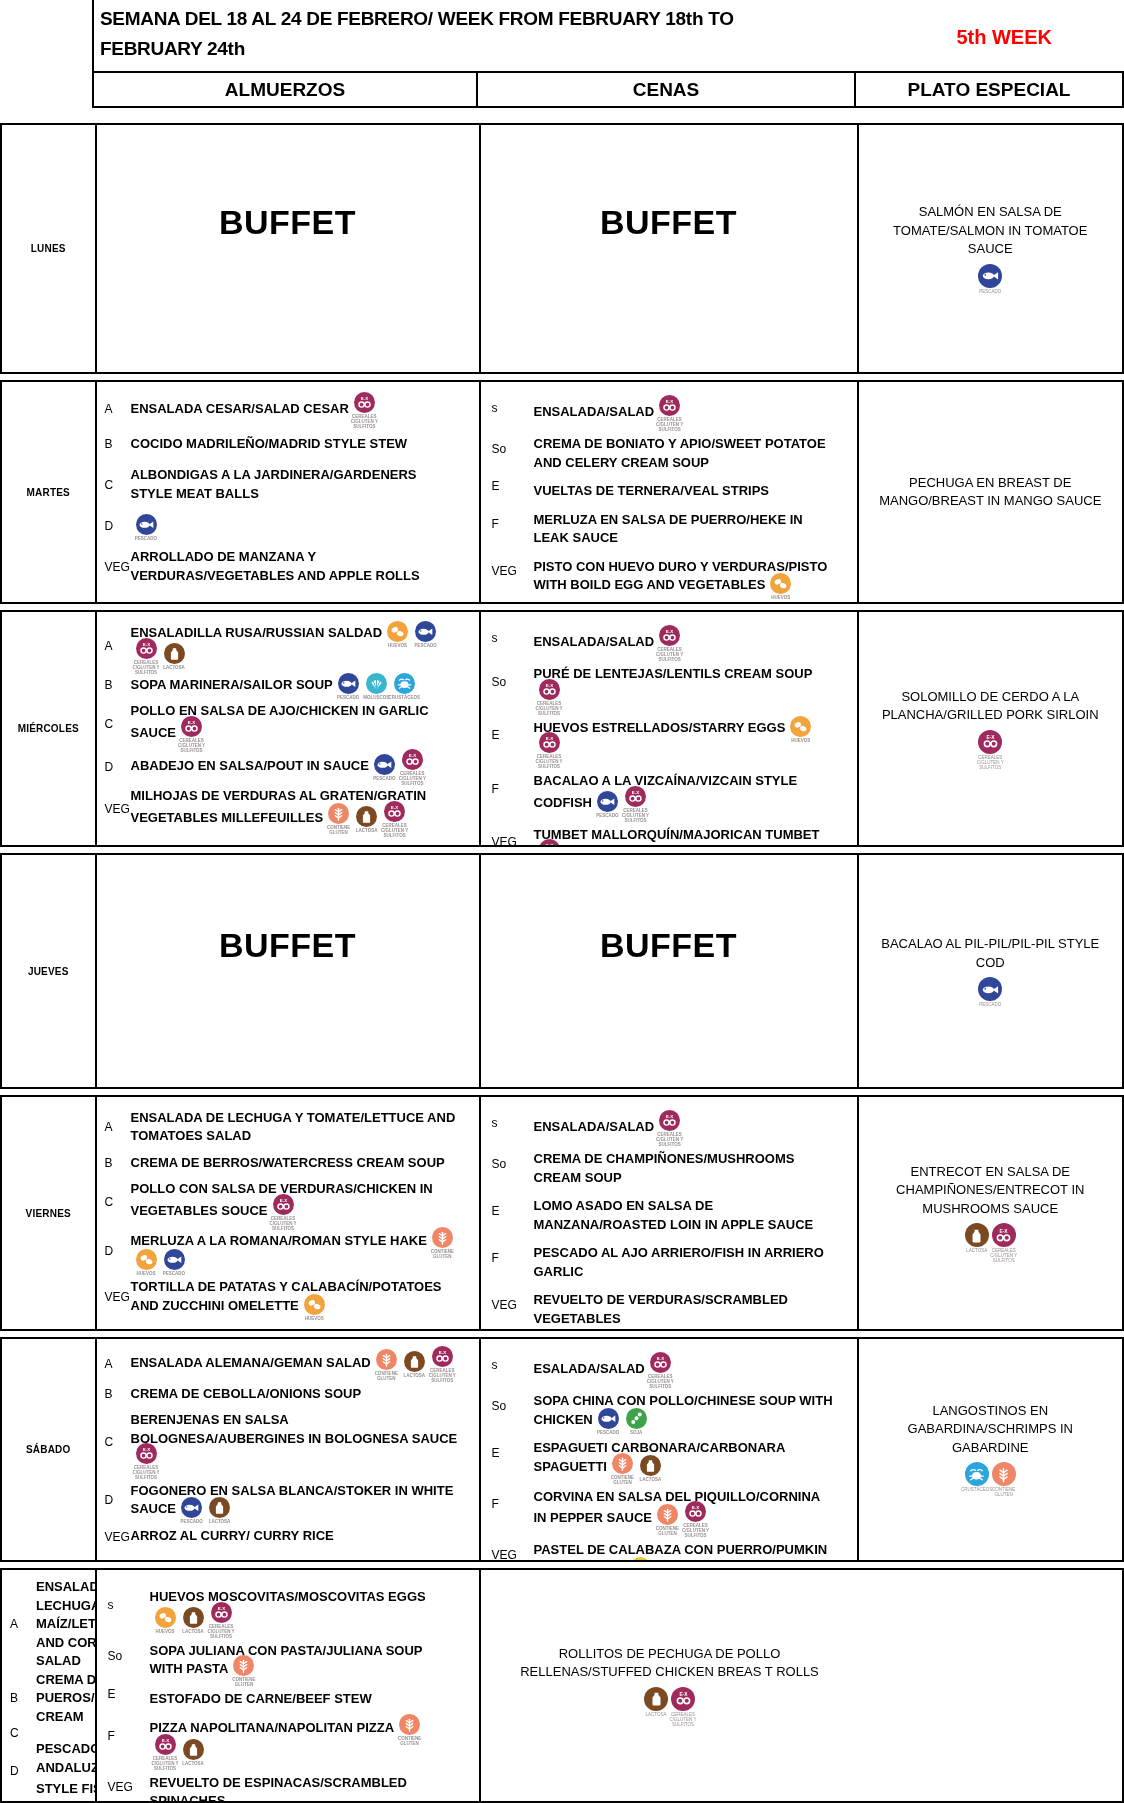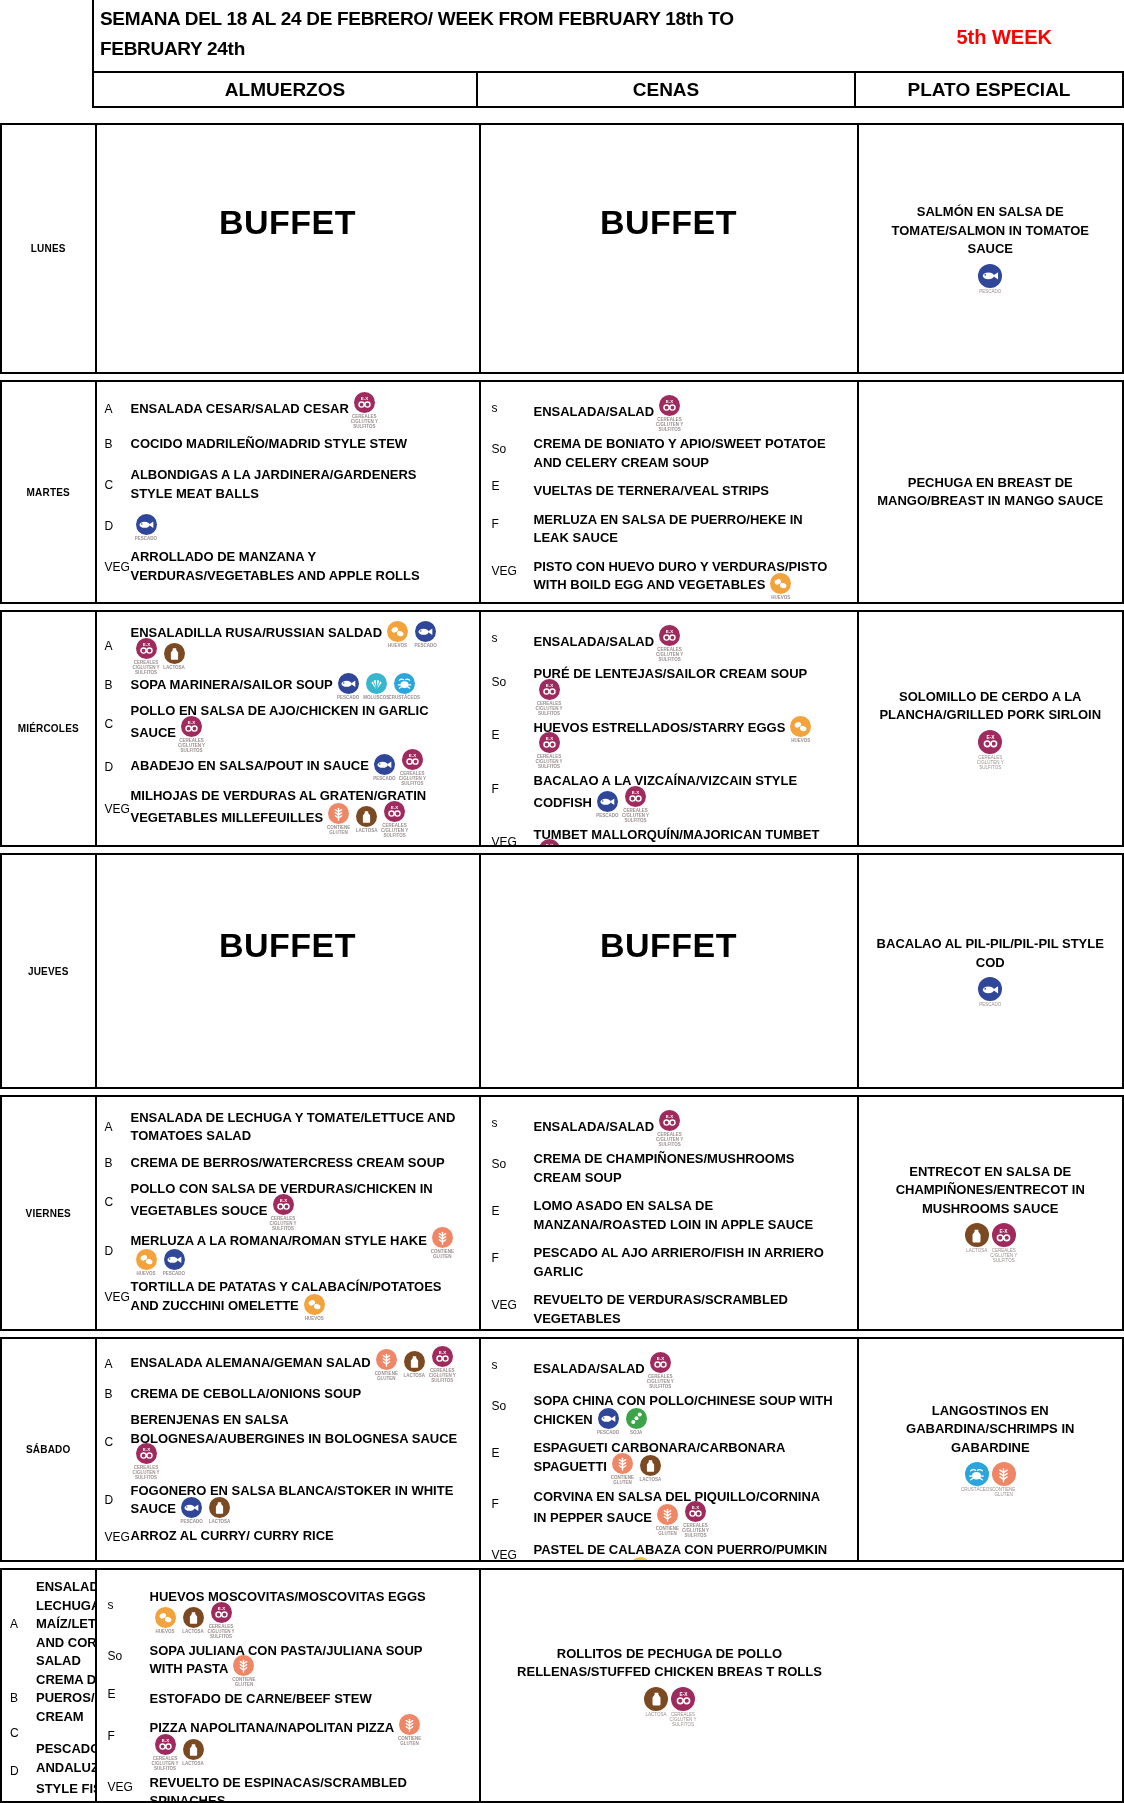--- a/index.html
+++ b/index.html
@@ -45,21 +45,21 @@
                    align-items:center;justify-content:center;flex:0 0 auto;}
   .allergen-circle svg{width:19px;height:19px;display:block;font-family:"Liberation Sans",sans-serif;}
   .allergen-caption{font-size:4.5px;line-height:5px;color:#9a8f8f;text-align:center;
                     margin-top:1px;width:34px;}
   .special-icons .allergen{margin:0 1px;}
   .special-icons .allergen-circle{width:24px;height:24px;}
   .special-icons .allergen-circle svg{width:21px;height:21px;}
 
   .special-cell{display:flex;flex-direction:column;align-items:center;justify-content:center;
                 text-align:center;padding:8px 14px;box-sizing:border-box;}
-  .special-text{font-weight:bold;font-size:13px;line-height:18.5px;}
+  .special-text{font-weight:normal;font-size:13px;line-height:18.5px;}
   .special-icons{display:flex;justify-content:center;margin-top:5px;}
 </style>
 </head>
 <body>
 
 <div class="sheet">
 
   <div class="title-area">
     <div class="title-text">
       <div>SEMANA DEL 18 AL 24 DE FEBRERO/ WEEK FROM FEBRUARY 18th TO</div>
@@ -372,21 +372,21 @@
                         <circle cx="13.1" cy="12.2" r="2.7"></circle>
                       </g>
                       <path d="M9.3 12.2 h1.4" stroke="#fff" stroke-width="1.5"></path>
                     </svg>
                   </span>
                   <span class="allergen-caption">CEREALES C/GLUTEN Y SULFITOS</span>
                 </span></span>
             </div>
             <div class="menu-item">
               <span class="code">So</span>
-              <span class="item-text"><span>PURÉ DE LENTEJAS/SAILOR CREAM SOUP</span><span class="allergen">
+              <span class="item-text"><span>PURÉ DE LENTEJAS/LENTILS CREAM SOUP</span><span class="allergen">
                   <span class="allergen-circle" style="background: rgb(158, 42, 94);">
                     <svg viewBox="0 0 20 20">
                       <text x="10" y="7.6" font-size="4.6" font-weight="bold" text-anchor="middle" fill="#fff">E-X</text>
                       <g fill="none" stroke="#fff" stroke-width="1.5">
                         <circle cx="6.9" cy="12.2" r="2.7"></circle>
                         <circle cx="13.1" cy="12.2" r="2.7"></circle>
                       </g>
                       <path d="M9.3 12.2 h1.4" stroke="#fff" stroke-width="1.5"></path>
                     </svg>
                   </span>

